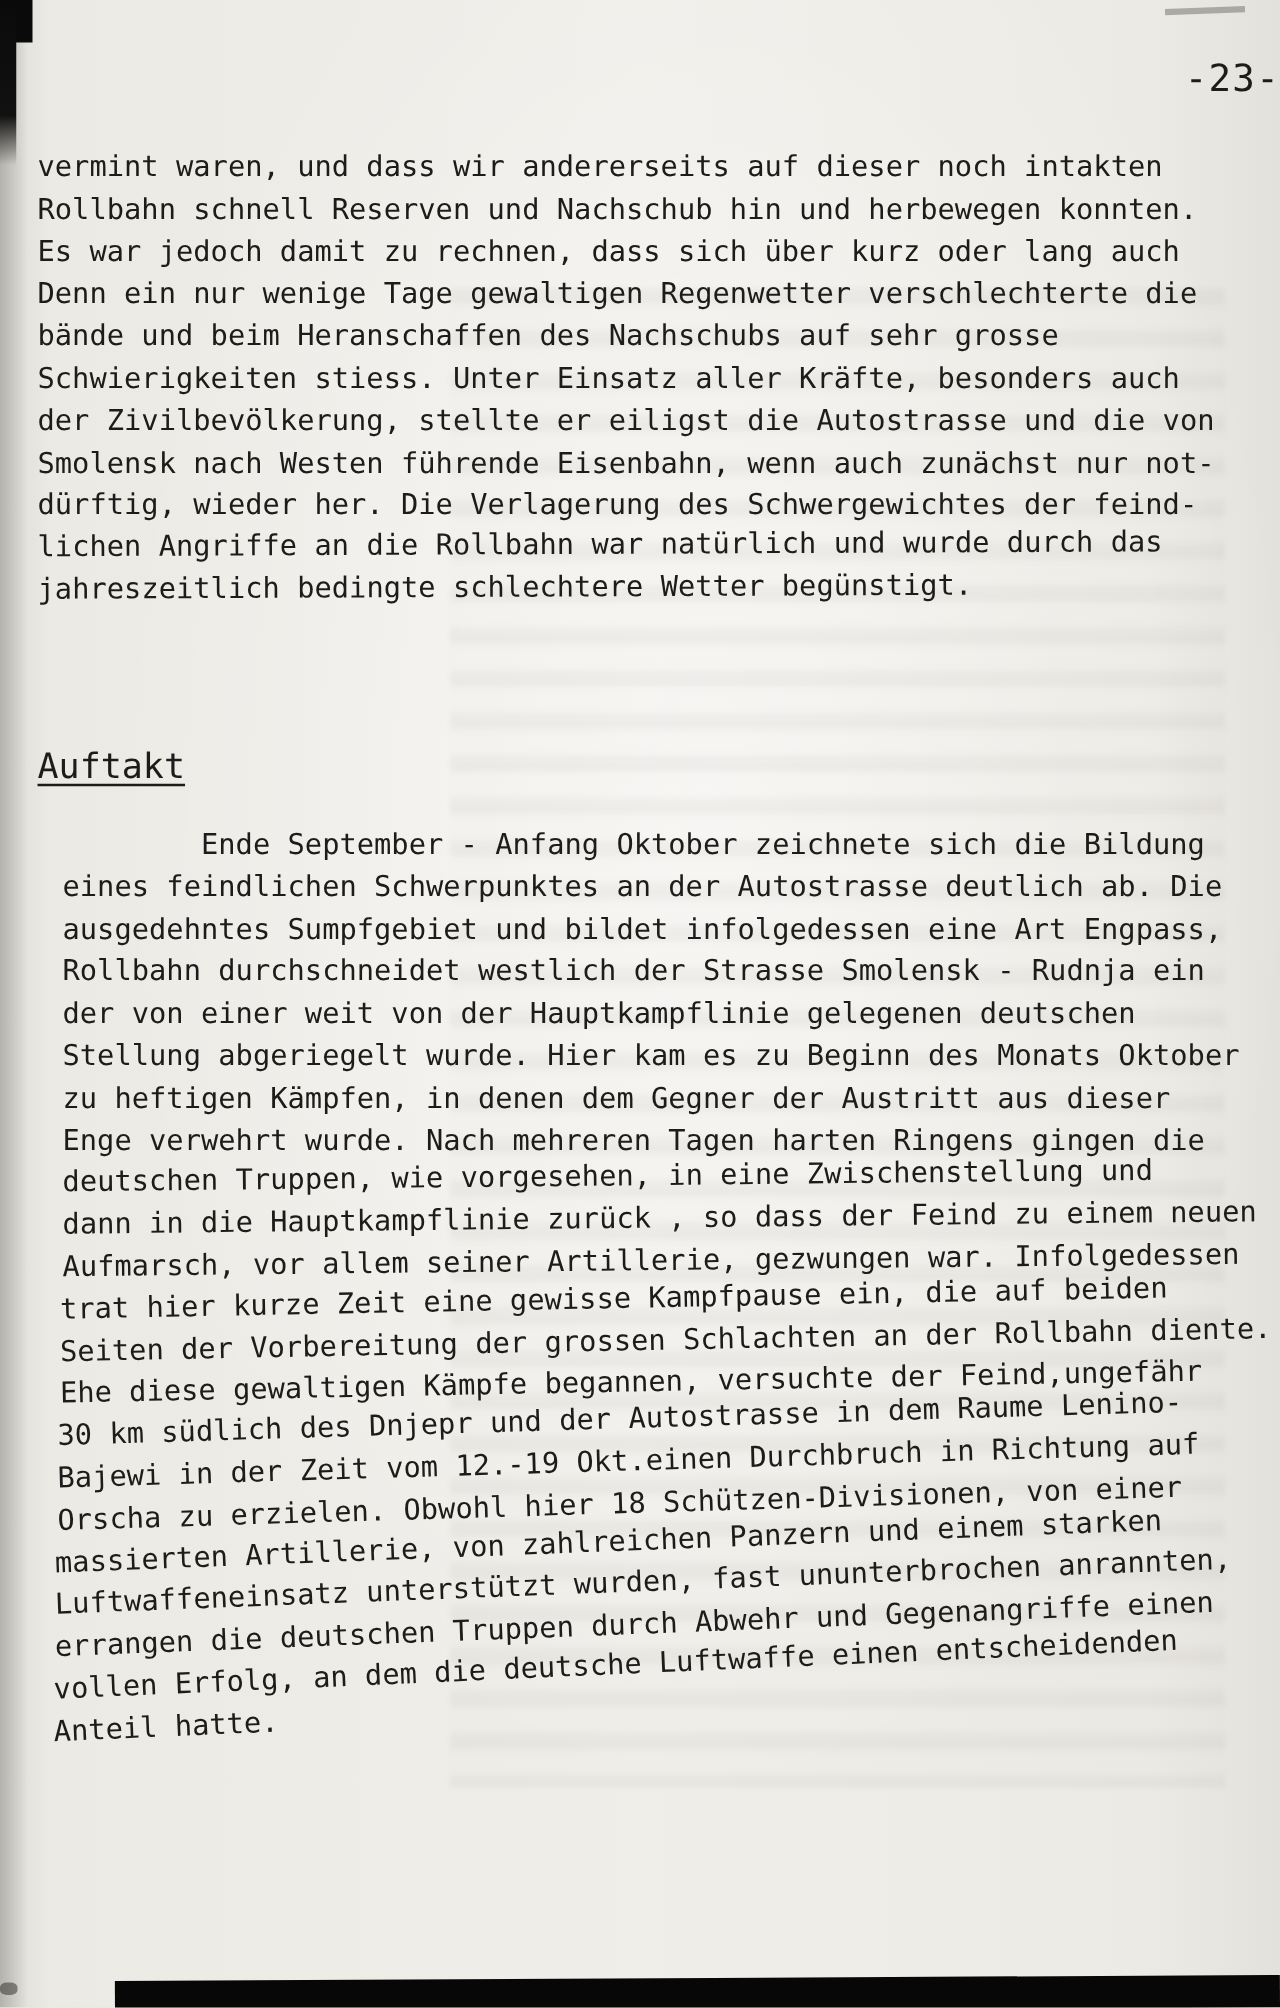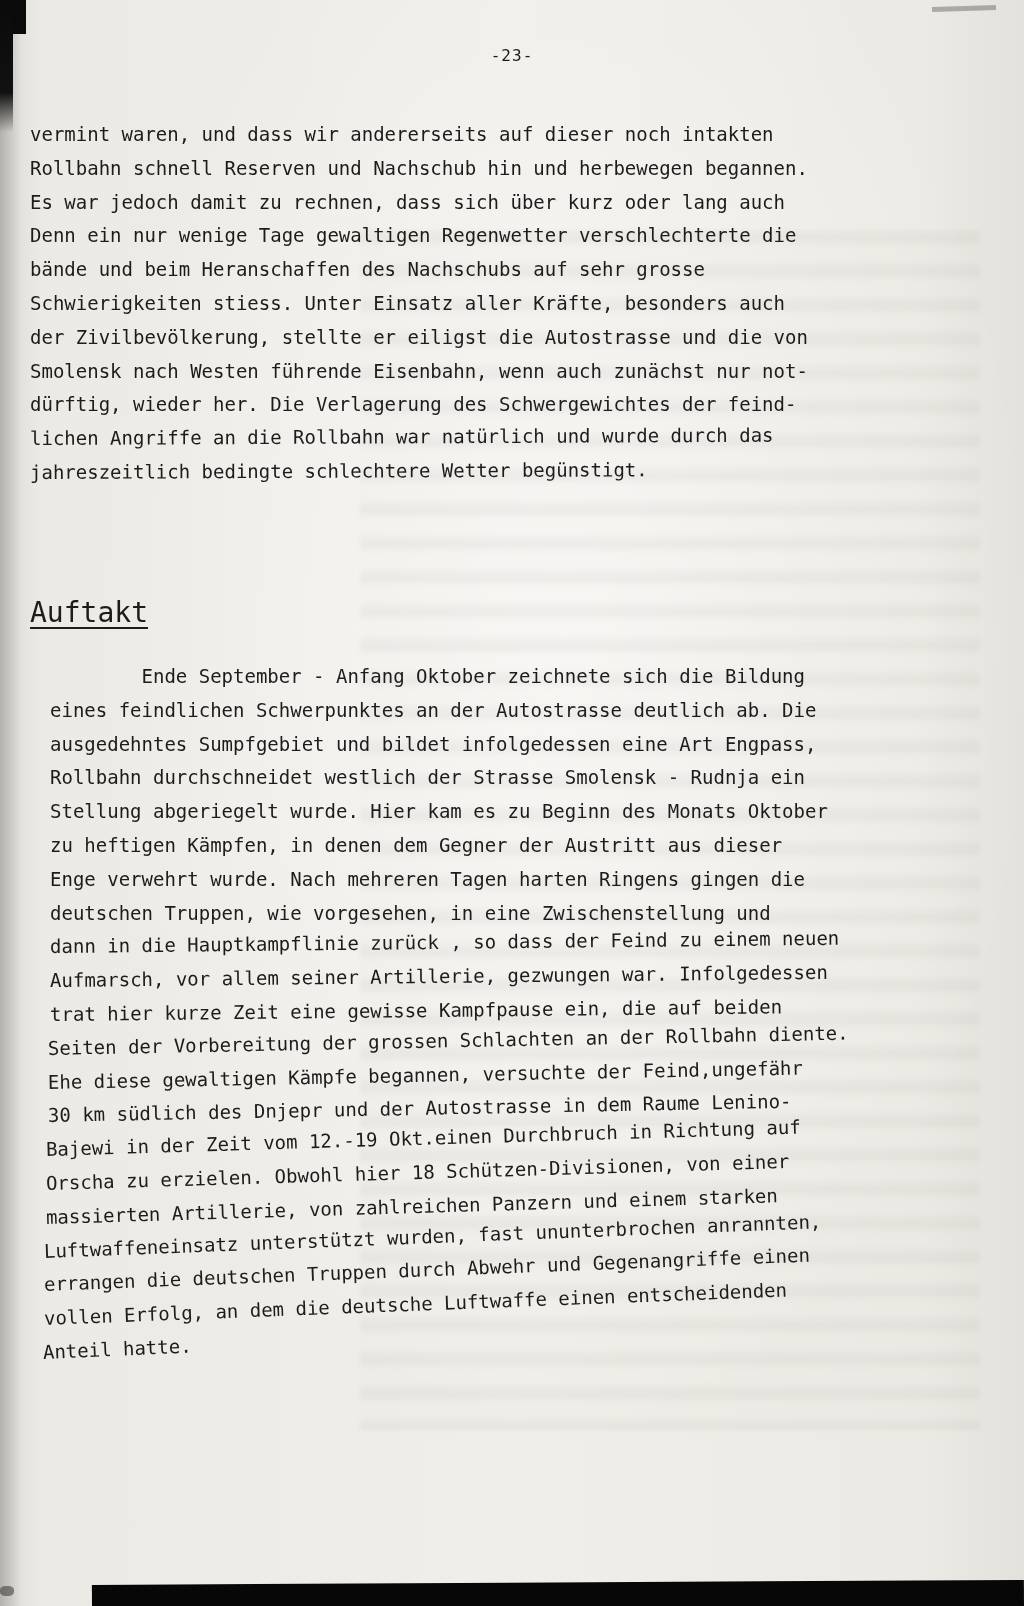--- a/index.html
+++ b/index.html
@@ -75,28 +75,28 @@
     );
     filter: blur(2px);
     opacity: 0.55;
     pointer-events: none;
   }
   .page-number {
     position: absolute;
     left: 0;
     top: 46px;
     width: 100%;
-    text-align: center;
-    font-size: 16px;
+    text-align: right;
+    font-size: 30px;
     letter-spacing: 1px;
   }
   .text-block {
     position: absolute;
     left: 30px;
-    font-size: 19px;
+    font-size: 23px;
   }
   .para1 { top: 118px; width: 950px; }
   .heading {
     top: 596px;
     font-size: 28px;
     text-decoration: underline;
     text-underline-offset: 5px;
   }
   .para2 { top: 660px; width: 960px; margin-left: 20px; }
   .line {
@@ -121,39 +121,40 @@
   <div class="artifact-left-shadow"></div>
   <div class="artifact-top-left-corner"></div>
   <div class="artifact-left-edge"></div>
   <div class="artifact-top-right-dash"></div>
   <div class="ghost-bleed"></div>
 
   <div class="page-number">-23-</div>
 
   <div class="text-block para1">
       <div class="line">vermint waren, und dass wir andererseits auf dieser noch intakten</div>
-      <div class="line">Rollbahn schnell Reserven und Nachschub hin und herbewegen begannen.</div>
+      <div class="line">Rollbahn schnell Reserven und Nachschub hin und herbewegen konnten.</div>
       <div class="line">Es war jedoch damit zu rechnen, dass sich über kurz oder lang auch</div>
       <div class="line">Denn ein nur wenige Tage gewaltigen Regenwetter verschlechterte die</div>
       <div class="line">bände und beim Heranschaffen des Nachschubs auf sehr grosse</div>
       <div class="line">Schwierigkeiten stiess. Unter Einsatz aller Kräfte, besonders auch</div>
       <div class="line">der Zivilbevölkerung, stellte er eiligst die Autostrasse und die von</div>
       <div class="line">Smolensk nach Westen führende Eisenbahn, wenn auch zunächst nur not-</div>
       <div class="line">dürftig, wieder her. Die Verlagerung des Schwergewichtes der feind-</div>
       <div class="line">lichen Angriffe an die Rollbahn war natürlich und wurde durch das</div>
       <div class="line">jahreszeitlich bedingte schlechtere Wetter begünstigt.</div>
     </div>
 
   <div class="text-block heading">Auftakt</div>
 
   <div class="text-block para2">
       <div class="line">        Ende September - Anfang Oktober zeichnete sich die Bildung</div>
       <div class="line">eines feindlichen Schwerpunktes an der Autostrasse deutlich ab. Die</div>
       <div class="line">ausgedehntes Sumpfgebiet und bildet infolgedessen eine Art Engpass,</div>
       <div class="line">Rollbahn durchschneidet westlich der Strasse Smolensk - Rudnja ein</div>
+      <div class="line">der von einer weit von der Hauptkampflinie gelegenen deutschen</div>
       <div class="line">Stellung abgeriegelt wurde. Hier kam es zu Beginn des Monats Oktober</div>
       <div class="line">zu heftigen Kämpfen, in denen dem Gegner der Austritt aus dieser</div>
       <div class="line">Enge verwehrt wurde. Nach mehreren Tagen harten Ringens gingen die</div>
       <div class="line">deutschen Truppen, wie vorgesehen, in eine Zwischenstellung und</div>
       <div class="line">dann in die Hauptkampflinie zurück , so dass der Feind zu einem neuen</div>
       <div class="line">Aufmarsch, vor allem seiner Artillerie, gezwungen war. Infolgedessen</div>
       <div class="line">trat hier kurze Zeit eine gewisse Kampfpause ein, die auf beiden</div>
       <div class="line">Seiten der Vorbereitung der grossen Schlachten an der Rollbahn diente.</div>
       <div class="line">Ehe diese gewaltigen Kämpfe begannen, versuchte der Feind,ungefähr</div>
       <div class="line">30 km südlich des Dnjepr und der Autostrasse in dem Raume Lenino-</div>

